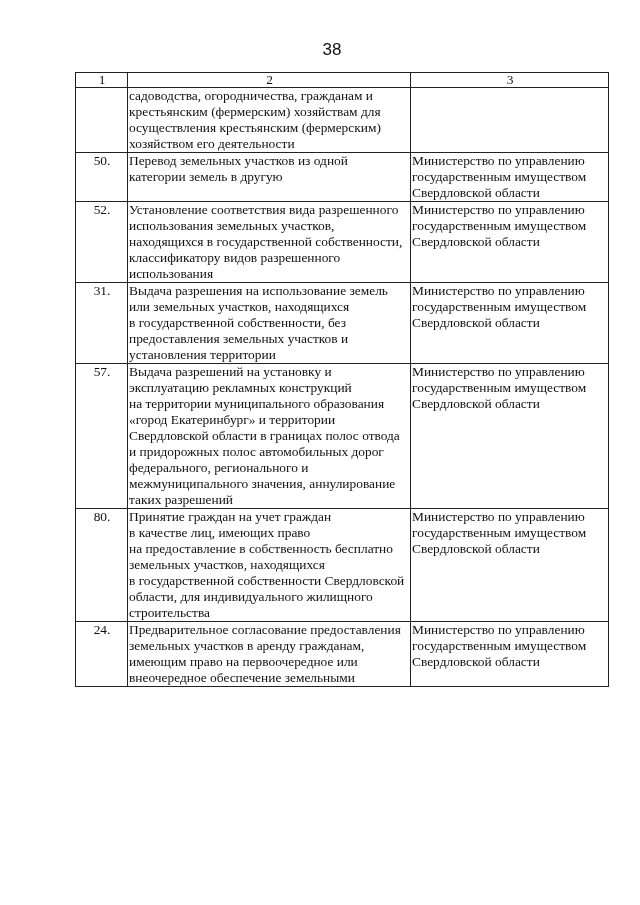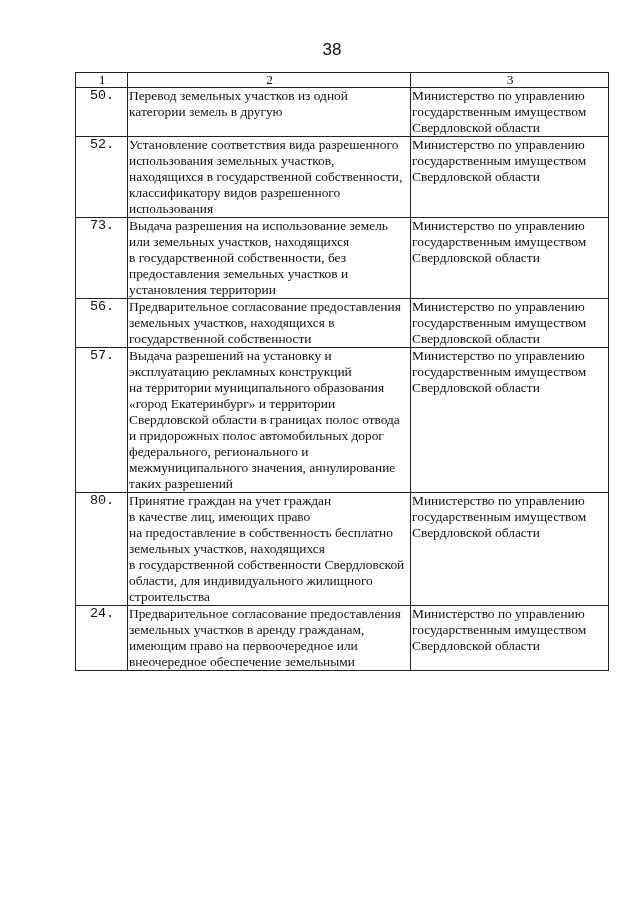--- a/index.html
+++ b/index.html
@@ -25,21 +25,21 @@
       border: 1px solid #222;
       vertical-align: top;
       padding: 0 0 0 1px;
       font-weight: normal;
       white-space: pre-line;
     }
     col.c1 { width: 52px; }
     col.c2 { width: 283px; }
     col.c3 { width: 198px; }
     thead th { text-align: center; height: 14px; line-height: 14px; font-size: 13.5px; }
-    td.num { text-align: center; padding-right: 6px; font-family: Liberation Mono, monospace; }
+    td.num { text-align: center; padding-right: 6px; }
   </style>
 </head>
 <body>
 
 <div class="page-number">38</div>
 
 <table class="main">
   <colgroup>
     <col class="c1">
       <col class="c2">
@@ -47,54 +47,53 @@
   </colgroup>
   <thead>
     <tr>
       <th>1</th>
       <th>2</th>
       <th>3</th>
     </tr>
   </thead>
   <tbody>
     <tr>
+      <td class="num"></td>
+      <td>садоводства, огородничества, гражданам и
+крестьянским (фермерским) хозяйствам для
+осуществления крестьянским (фермерским)
+хозяйством его деятельности</td>
+      <td></td>
+    </tr>
+    <tr>
       <td class="num">50.</td>
       <td>Перевод земельных участков из одной
 категории земель в другую</td>
       <td>Министерство по управлению
 государственным имуществом
 Свердловской области</td>
     </tr>
     <tr>
       <td class="num">52.</td>
       <td>Установление соответствия вида разрешенного
 использования земельных участков,
 находящихся в государственной собственности,
 классификатору видов разрешенного
 использования</td>
       <td>Министерство по управлению
 государственным имуществом
 Свердловской области</td>
     </tr>
     <tr>
-      <td class="num">73.</td>
+      <td class="num">31.</td>
       <td>Выдача разрешения на использование земель
 или земельных участков, находящихся
 в государственной собственности, без
 предоставления земельных участков и
 установления территории</td>
-      <td>Министерство по управлению
-государственным имуществом
-Свердловской области</td>
-    </tr>
-    <tr>
-      <td class="num">56.</td>
-      <td>Предварительное согласование предоставления
-земельных участков, находящихся в
-государственной собственности</td>
       <td>Министерство по управлению
 государственным имуществом
 Свердловской области</td>
     </tr>
     <tr>
       <td class="num">57.</td>
       <td>Выдача разрешений на установку и
 эксплуатацию рекламных конструкций
 на территории муниципального образования
 «город Екатеринбург» и территории

